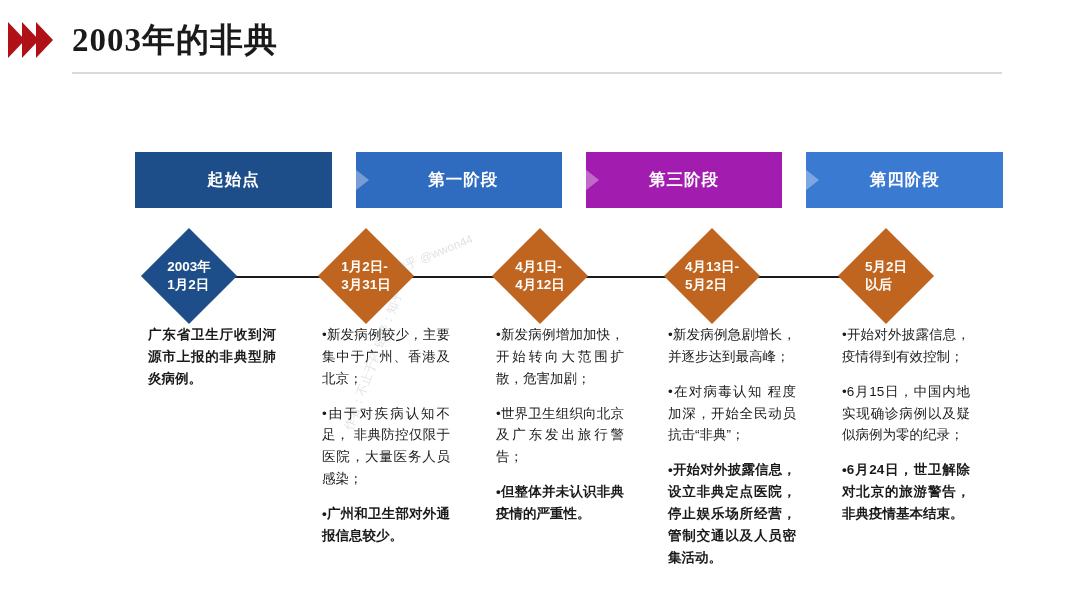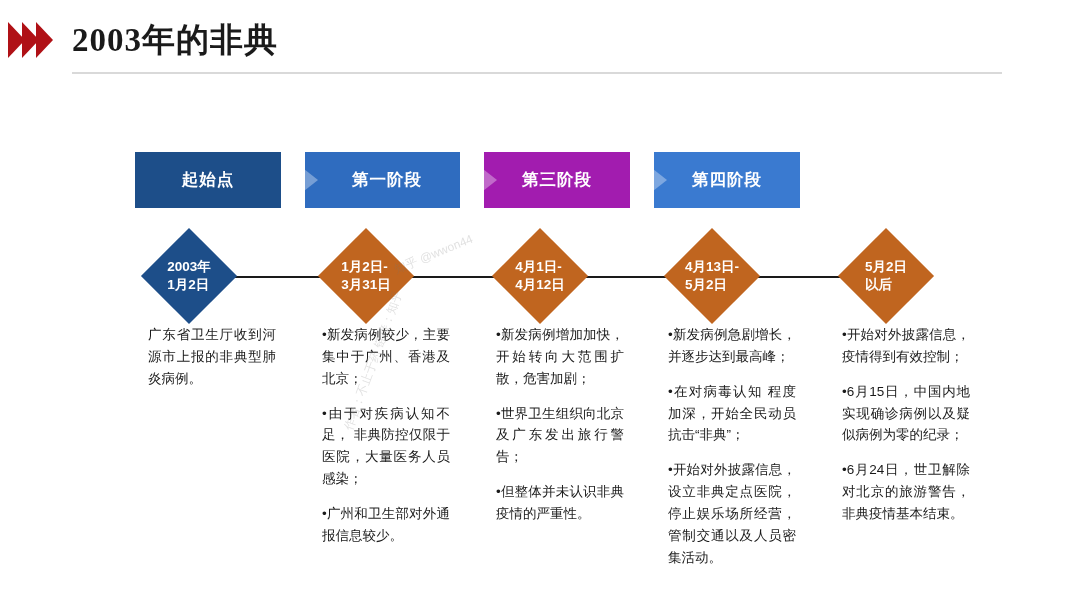--- a/index.html
+++ b/index.html
@@ -57,21 +57,21 @@
     width: 930px;
     height: 2px;
     background: #d9d9d9;
   }
 
   
   .phase-bar {
     position: absolute;
     left: 135px;
     top: 152px;
-    width: 665px;
+    width: 868px;
     height: 56px;
     display: flex;
     gap: 24px;
   }
   .phase-cell {
     position: relative;
     flex: 1 1 0;
     display: flex;
     align-items: center;
     justify-content: center;
@@ -151,21 +151,21 @@
     width: 128px;
     font-size: 13.5px;
     line-height: 1.62;
     color: #1a1a1a;
   }
   .col p {
     margin: 0 0 13px 0;
     text-align: justify;
     text-justify: inter-ideograph;
   }
-  .col p:last-child { margin-bottom: 0; }
+  .col p:last-child { margin-bottom: 0; font-weight: bold; }
 
   
   .watermark {
     position: absolute;
     color: rgba(120,120,120,0.22);
     font-size: 12px;
     pointer-events: none;
     user-select: none;
   }
   .wm1 {

